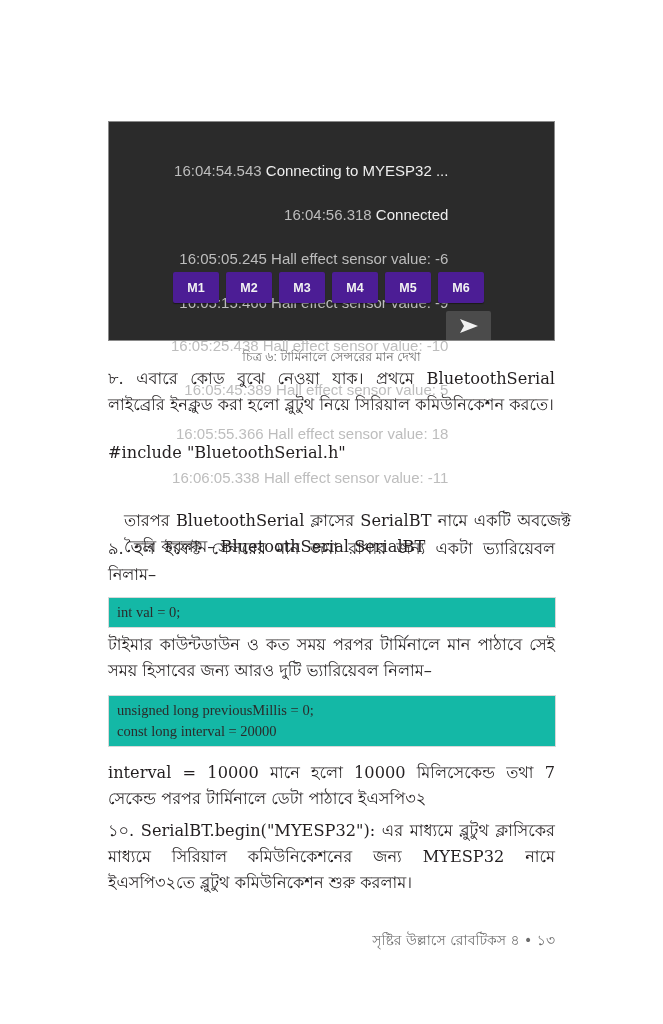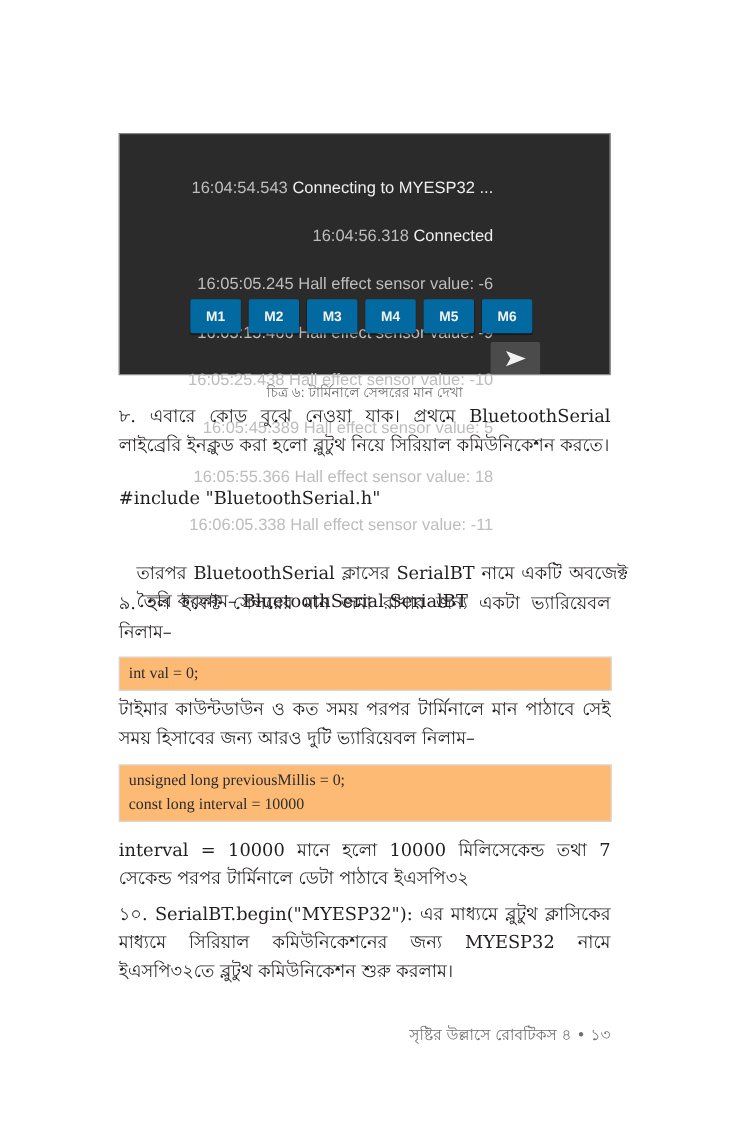--- a/index.html
+++ b/index.html
@@ -25,21 +25,21 @@
       font-size: 15px; line-height: 14.6px;
       color: #bdbdbd; white-space: pre; text-align: right;
     }
     .term-lines .bright { color: #eeeeee; }
     .macro-row {
       position: absolute; left: 64px; top: 150px;
       display: flex; gap: 7px;
     }
     .macro-btn {
       width: 46px; height: 31px;
-      background: #0369a1;
+      background: #4c1d95;
       border-radius: 2px;
       color: #f2f2f2;
       font-family: "Liberation Sans", "DejaVu Sans", sans-serif;
       font-weight: bold; font-size: 12.5px;
       display: flex; align-items: center; justify-content: center;
       box-shadow: 0 1px 1px rgba(0,0,0,0.4);
     }
     .send-btn {
       position: absolute; left: 337px; top: 189px;
       width: 45px; height: 29px;
@@ -55,21 +55,21 @@
     }
 
     .para {
       position: absolute; left: 108px; width: 447px;
       font-size: 16.2px; line-height: 26px;
       text-align: justify; text-align-last: left;
       color: #231f20;
     }
     .code-box {
       position: absolute; left: 108px; width: 430px;
-      background: #fdba74;
+      background: #14b8a6;
       border: 1px solid #d8d8d8;
       padding: 4px 8px;
       font-family: "Liberation Serif", "DejaVu Serif", serif;
       font-size: 14.5px; line-height: 21px;
       color: #2b2b2b;
     }
     .footer {
       position: absolute; right: 108px; top: 929px;
       font-family: "DejaVu Sans", sans-serif;
       font-size: 14px; color: #6d6d6d;
@@ -115,21 +115,21 @@
 <p class="para" style="top:536px; margin:0;">৯. হল ইফেক্ট সেন্সরের মান জমা রাখার জন্য একটা ভ্যারিয়েবল নিলাম–</p>
 
 <div class="code-box" style="top:597px;">
   <div>int val = 0;</div>
 </div>
 
 <p class="para" style="top:632px; margin:0;">টাইমার কাউন্টডাউন ও কত সময় পরপর টার্মিনালে মান পাঠাবে সেই সময় হিসাবের জন্য আরও দুটি ভ্যারিয়েবল নিলাম–</p>
 
 <div class="code-box" style="top:695px;">
   <div>unsigned long previousMillis = 0;</div>
-  <div>const long interval = 10000</div>
+  <div>const long interval = 20000</div>
 </div>
 
 <p class="para" style="top:760px; margin:0;">interval = 10000 মানে হলো 10000 মিলিসেকেন্ড তথা 7 সেকেন্ড পরপর টার্মিনালে ডেটা পাঠাবে ইএসপি৩২</p>
 
 <p class="para" style="top:818px; margin:0;">১০. SerialBT.begin("MYESP32"): এর মাধ্যমে ব্লুটুথ ক্লাসিকের মাধ্যমে সিরিয়াল কমিউনিকেশনের জন্য MYESP32 নামে ইএসপি৩২তে ব্লুটুথ কমিউনিকেশন শুরু করলাম।</p>
 
 <div class="footer">
   <span>সৃষ্টির উল্লাসে রোবটিকস ৪</span>
   <span>•</span>
   <span>১৩</span>

